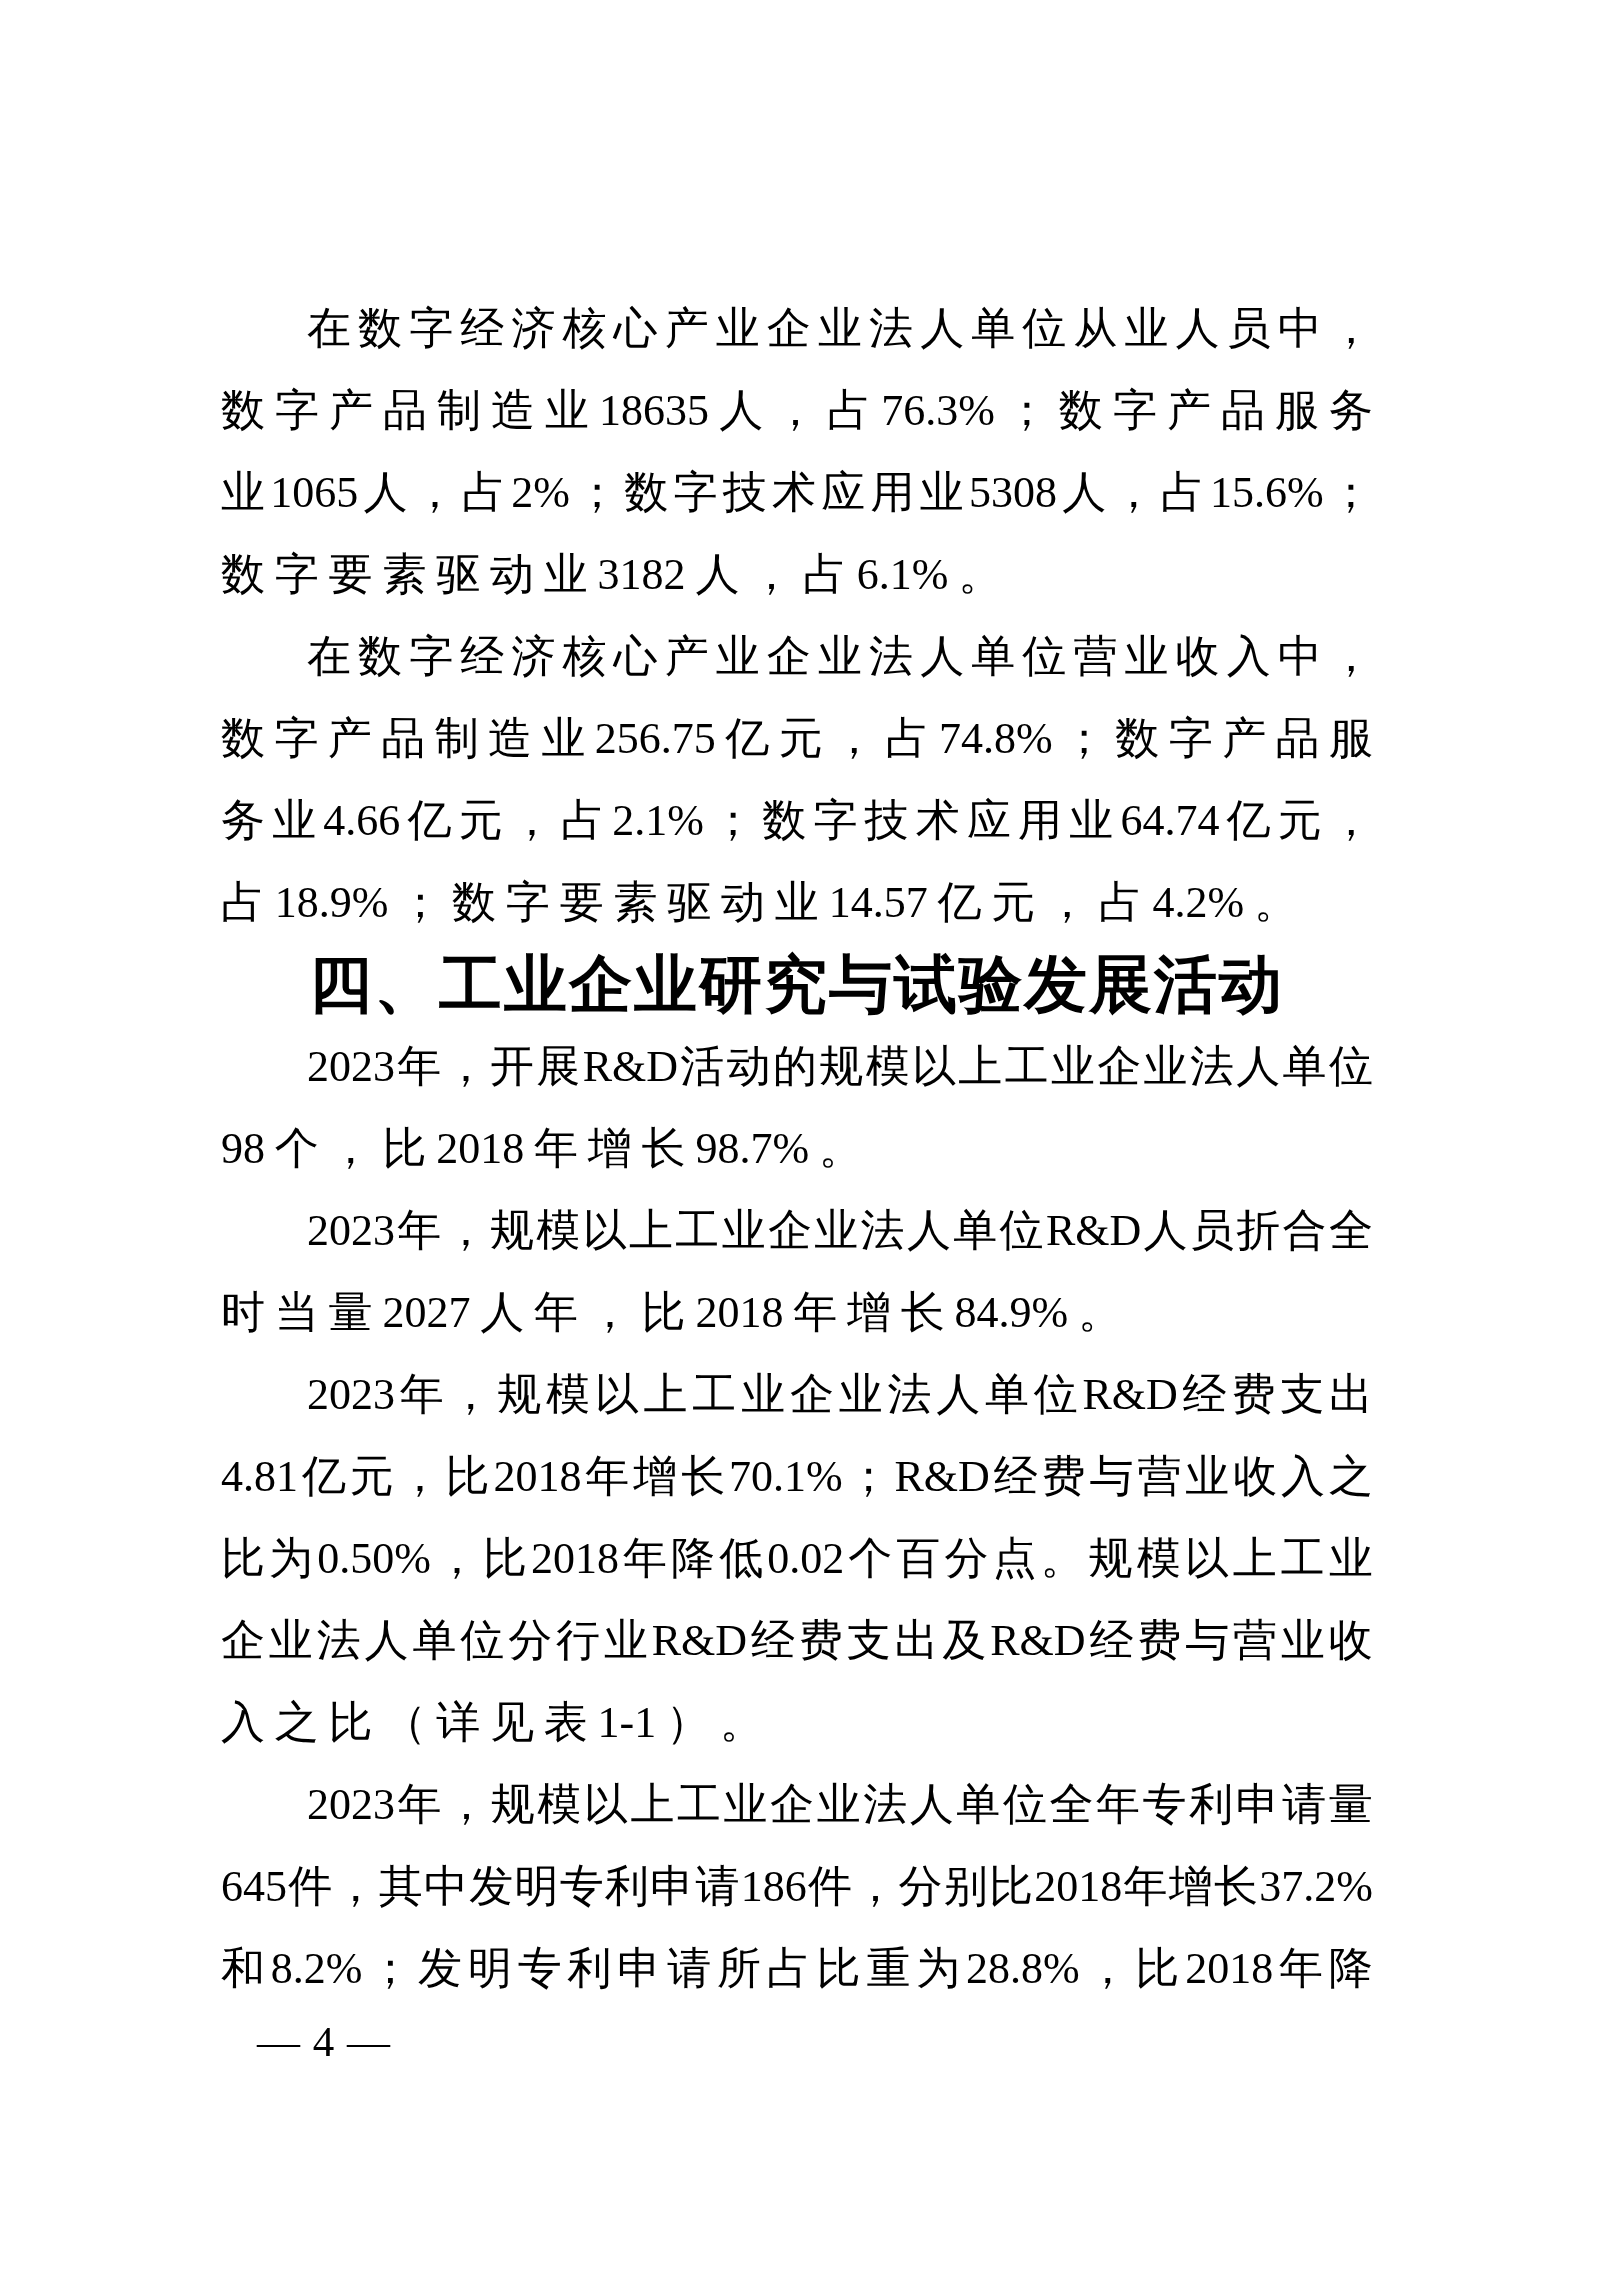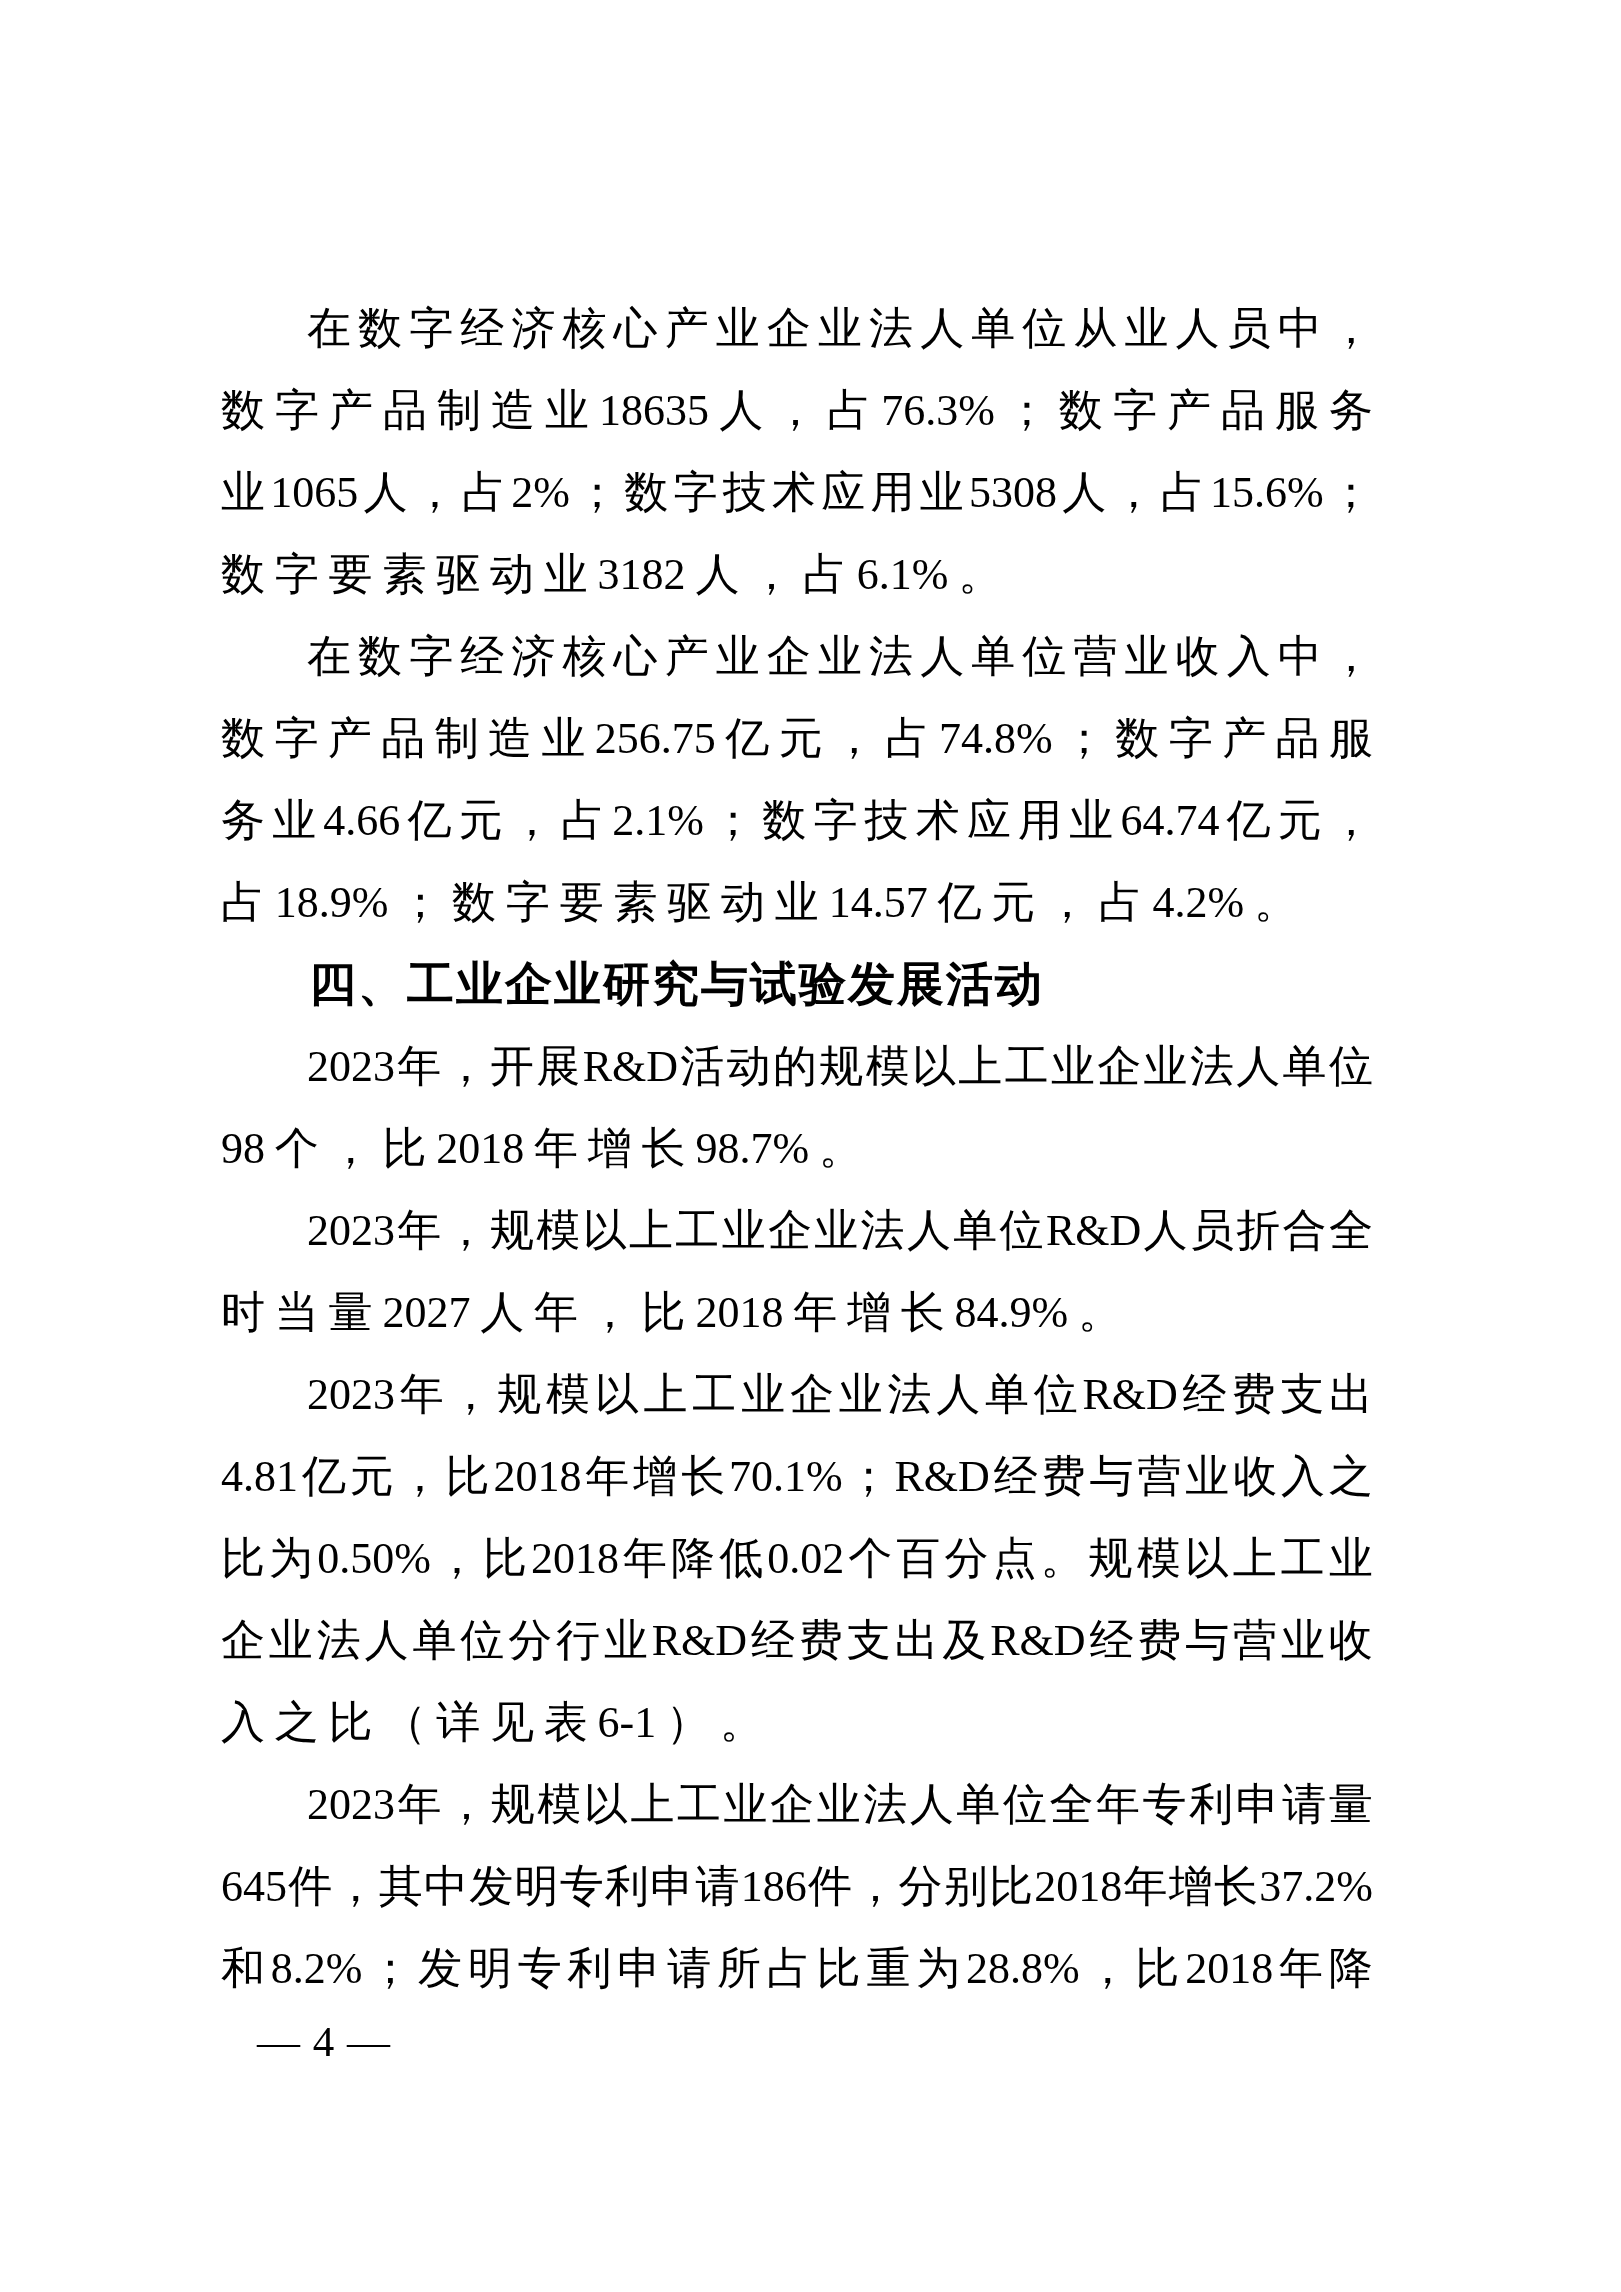--- a/index.html
+++ b/index.html
@@ -34,21 +34,21 @@
   .line.fill { justify-content: space-between; }
   .line.last { justify-content: flex-start; column-gap: 9.8px; }
   .line.indent { padding-left: 86px; }
   .tok { white-space: pre; }
   .heading {
     height: 82px;
     line-height: 82px;
     padding-left: 88px;
     font-family: "Liberation Sans", "DejaVu Sans", sans-serif;
     font-weight: 700;
-    font-size: 47px;
+    font-size: 63px;
     letter-spacing: 2px;
     color: #000000;
     white-space: nowrap;
   }
   .page-footer {
     position: absolute;
     left: 257px;
     top: 2012px;
     height: 59px;
     line-height: 59px;
@@ -404,21 +404,21 @@
           <span class="tok">收</span>
         </div>
         <div class="line last">
           <span class="tok">入</span>
           <span class="tok">之</span>
           <span class="tok">比</span>
           <span class="tok">（</span>
           <span class="tok">详</span>
           <span class="tok">见</span>
           <span class="tok">表</span>
-          <span class="tok">6-1</span>
+          <span class="tok">1-1</span>
           <span class="tok">）</span>
           <span class="tok">。</span>
         </div>
       </div>
       <div class="paragraph">
         <div class="line fill indent">
           <span class="tok">2023</span>
           <span class="tok">年</span>
           <span class="tok">，</span>
           <span class="tok">规</span>

